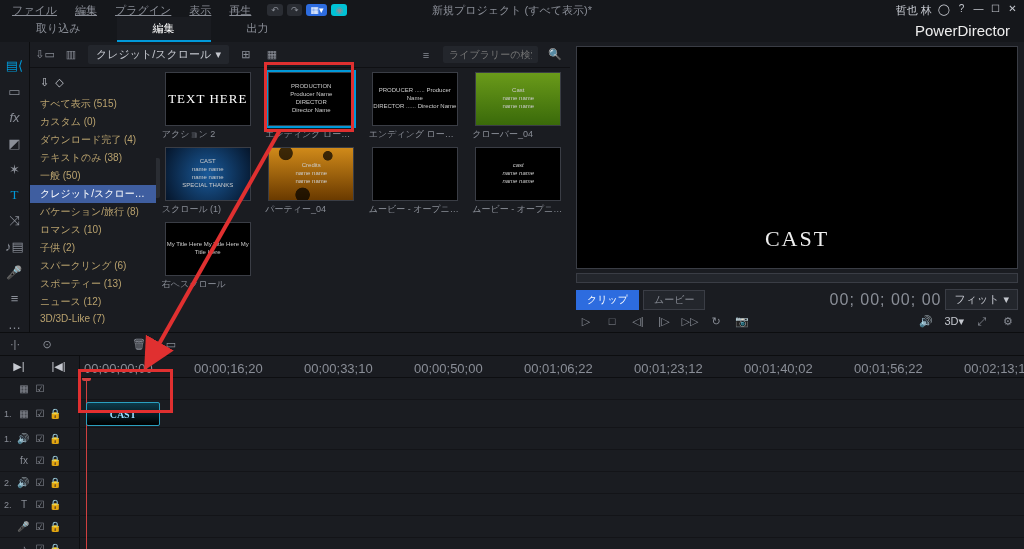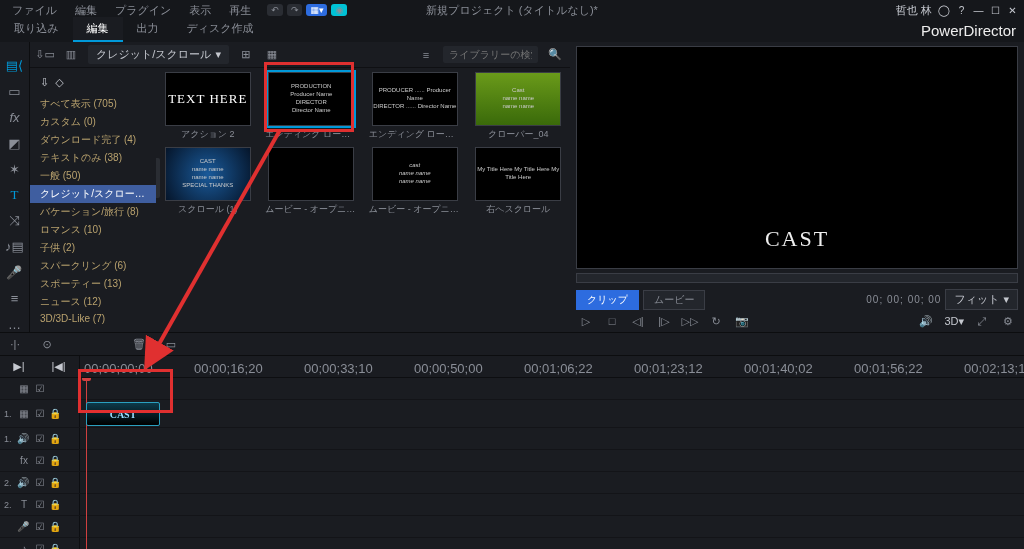--- a/index.html
+++ b/index.html
@@ -12,33 +12,33 @@
     --accent:#2d6cdf;
     --accent2:#0099d9;
     --border:#3a3d45;
     --hilite:#3f5ea0;
     --red:#e03030;
   }
   *{box-sizing:border-box;font-family:"Meiryo","Segoe UI",sans-serif;font-size:11px;color:var(--txt);}
   html,body{margin:0;padding:0;background:var(--bg);width:1024px;height:549px;overflow:hidden;position:relative;}
   
   .menubar{height:20px;background:var(--bg2);display:flex;align-items:center;padding:0 4px;gap:2px;position:relative;}
-  .menubar .mitem{padding:2px 8px;color:var(--txt-dim);}
-  .menubar .right{position:absolute;right:6px;display:flex;align-items:center;gap:6px;color:var(--txt-dim);}
+  .menubar .mitem{padding:2px 8px;color:var(--txt-dim);text-decoration:underline;}
+  .menubar .right{position:absolute;right:6px;display:flex;gap:6px;color:var(--txt-dim);}
   .winbtn{width:11px;height:11px;display:inline-flex;align-items:center;justify-content:center;font-size:10px;}
   .title-center{position:absolute;left:50%;transform:translateX(-50%);color:var(--txt-dim);}
   .accel{display:flex;gap:4px;margin-left:6px;align-items:center;}
   .accel .chip{padding:1px 4px;border-radius:3px;background:var(--panel2);font-size:9px;color:var(--txt-dim);}
   .accel .chip.on{background:var(--accent);color:#fff;}
   .accel .chip.q{background:#00c2d6;}
   
   .wstabs{height:22px;background:var(--bg2);display:flex;align-items:end;position:relative;}
-  .wstabs .tab{padding:4px 14px;color:var(--txt-dim);border-bottom:2px solid transparent;}
+  .wstabs .tab{padding:4px 36px;color:var(--txt-dim);border-bottom:2px solid transparent;}
   .wstabs .tab.active{color:#fff;border-bottom:2px solid var(--accent2);background:var(--bg);}
-  .brand{position:absolute;right:8px;top:2px;font-size:15px;color:#eee;}
+  .brand{position:absolute;right:14px;top:2px;font-size:15px;color:#eee;}
   
   .main{display:flex;height:290px;}
   .leftbar{width:30px;background:var(--bg);border-right:1px solid #0008;display:flex;flex-direction:column;align-items:center;padding-top:16px;gap:10px;}
   .leftbar .tool{width:18px;height:16px;display:flex;align-items:center;justify-content:center;color:var(--txt-dim);font-size:13px;}
   .leftbar .tool.active{color:var(--accent2);}
   .library{flex:0 0 540px;display:flex;flex-direction:column;background:var(--bg);}
   .libtop{height:26px;display:flex;align-items:center;padding:0 6px;gap:8px;border-bottom:1px solid #0006;}
   .libtop .ic{width:18px;height:16px;display:flex;align-items:center;justify-content:center;color:var(--txt-dim);}
   .libtop .dd{display:flex;align-items:center;gap:4px;padding:2px 8px;background:var(--panel);border-radius:2px;color:var(--txt-dim);}
   .libtop input{background:var(--panel);border:none;outline:none;padding:3px 6px;border-radius:2px;color:var(--txt);font-size:10px;width:95px;}
@@ -46,31 +46,31 @@
   .catlist{width:126px;overflow:hidden;padding:4px 0;}
   .catlist .toolrow{display:flex;gap:6px;padding:4px 10px 6px;color:var(--txt-dim);}
   .catlist .cat{padding:2px 8px 2px 10px;color:#b9a26e;font-size:10px;white-space:nowrap;overflow:hidden;text-overflow:ellipsis;}
   .catlist .cat.sel{background:var(--hilite);color:#fff;}
   .thumbs{flex:1;padding:4px 2px;position:relative;overflow:hidden;}
   .thumbs .handle{position:absolute;left:-6px;top:90px;width:10px;height:40px;background:var(--panel2);border-radius:2px;display:flex;align-items:center;justify-content:center;color:var(--txt-dim);font-size:9px;}
   .grid{display:grid;grid-template-columns:repeat(4,1fr);gap:6px 4px;}
   .titem{display:flex;flex-direction:column;align-items:center;gap:2px;}
   .thumb{width:86px;height:54px;background:#000;border:1px solid var(--border);display:flex;align-items:center;justify-content:center;text-align:center;overflow:hidden;}
   .thumb.sel{outline:2px solid var(--accent2);}
-  .titem .lbl{font-size:9px;color:var(--txt-dim);width:92px;text-align:center;white-space:nowrap;overflow:hidden;text-overflow:ellipsis;}
+  .titem .lbl{font-size:9px;color:var(--txt-dim);width:92px;text-align:left;white-space:nowrap;overflow:hidden;text-overflow:ellipsis;}
   .thumb .big{font-family:serif;font-size:13px;color:#fff;letter-spacing:1px;}
   .thumb .tiny{font-size:6px;color:#ccc;line-height:1.3;}
   .preview{flex:1;display:flex;flex-direction:column;background:var(--bg);padding:4px 6px 0 6px;}
   .viewer{flex:1;background:#000;border:1px solid var(--border);display:flex;align-items:flex-end;justify-content:center;padding-bottom:16px;}
   .viewer .cast{font-family:"Times New Roman",serif;font-size:22px;color:#eee;letter-spacing:2px;}
   .scrub{height:10px;background:var(--panel);border:1px solid var(--border);margin:4px 0;}
   .pctrl{display:flex;align-items:center;gap:4px;padding:2px 0 4px;}
   .pctrl .tabbtn{padding:2px 10px;background:var(--panel);border:1px solid var(--border);font-size:10px;color:var(--txt-dim);}
   .pctrl .tabbtn.active{background:var(--accent);color:#fff;border-color:var(--accent);}
-  .pctrl .tc{font-size:10px;color:var(--txt-dim);letter-spacing:1px;}
+  .pctrl .tc{font-size:16px;color:var(--txt-dim);letter-spacing:1px;}
   .pctrl .dd2{padding:2px 8px;background:var(--panel);border:1px solid var(--border);font-size:9px;color:var(--txt-dim);display:flex;align-items:center;gap:4px;}
   .transport{display:flex;align-items:center;gap:10px;padding:0 2px 4px;}
   .transport .pb{width:16px;height:14px;display:flex;align-items:center;justify-content:center;color:var(--txt-dim);font-size:11px;}
   
   .clipbar{height:24px;background:var(--bg);border-top:1px solid #0008;border-bottom:1px solid #0008;display:flex;align-items:center;padding:0 6px;gap:14px;}
   .clipbar .ci{width:18px;height:16px;color:var(--txt-dim);display:flex;align-items:center;justify-content:center;}
   
   .timeline{height:193px;background:var(--bg);display:flex;flex-direction:column;}
   .truler{height:22px;display:flex;border-bottom:1px solid #0007;}
   .trhead{width:80px;border-right:1px solid #0007;display:flex;align-items:center;justify-content:space-around;color:var(--txt-dim);}
@@ -99,36 +99,35 @@
   <span class="mitem">編集</span>
   <span class="mitem">プラグイン</span>
   <span class="mitem">表示</span>
   <span class="mitem">再生</span>
   <span class="accel">
     <span class="chip">↶</span>
     <span class="chip">↷</span>
     <span class="chip on">▦▾</span>
     <span class="chip q">◉</span>
   </span>
-  <span class="title-center">新規プロジェクト (タイトルなし)*</span>
+  <span class="title-center">新規プロジェクト (すべて表示)*</span>
   <span class="right">
     <span>哲也 林</span>
     <span>◯</span>
     <span class="winbtn">?</span>
     <span class="winbtn">—</span>
     <span class="winbtn">☐</span>
     <span class="winbtn">✕</span>
   </span>
 </div>
 
 <div class="wstabs">
   <div class="tab">取り込み</div>
   <div class="tab active">編集</div>
   <div class="tab">出力</div>
-  <div class="tab">ディスク作成</div>
   <div class="brand">PowerDirector</div>
 </div>
 
 <div class="main">
 
   <div class="leftbar">
     <div class="tool active">▤⟨</div>
     <div class="tool">▭</div>
     <div class="tool" style="font-style:italic;">fx</div>
     <div class="tool">◩</div>
@@ -156,21 +155,21 @@
       <input placeholder="ライブラリーの検索" style="">
       <span class="ic">🔍</span>
     </div>
     <div class="libbody">
       <div class="catlist">
         <div class="toolrow">
             <span>⇩</span>
             <span>◇</span>
           </div>
         <div id="cats">
-            <div class="cat">すべて表示 (705)</div>
+            <div class="cat">すべて表示 (515)</div>
             <div class="cat">カスタム (0)</div>
             <div class="cat">ダウンロード完了 (4)</div>
             <div class="cat">テキストのみ (38)</div>
             <div class="cat">一般 (50)</div>
             <div class="cat sel">クレジット/スクロール (15)</div>
             <div class="cat">バケーション/旅行 (8)</div>
             <div class="cat">ロマンス (10)</div>
             <div class="cat">子供 (2)</div>
             <div class="cat">スパークリング (6)</div>
             <div class="cat">スポーティー (13)</div>
@@ -205,20 +204,27 @@
               </div>
               <div class="lbl">クローバー_04</div>
             </div>
             <div class="titem">
               <div class="thumb" style="background: radial-gradient(circle, rgb(26, 90, 154), rgb(5, 21, 42));">
                 <div class="tiny">CAST<br>name  name<br>name  name<br>SPECIAL THANKS</div>
               </div>
               <div class="lbl">スクロール (1)</div>
             </div>
             <div class="titem">
+              <div class="thumb" style="background: linear-gradient(rgb(208, 138, 26), rgb(106, 58, 0)); position: relative;">
+                <div class="tiny">Credits<br>name name<br>name name</div>
+                <div style="position: absolute; inset: 0px; background: radial-gradient(circle at 20% 10%, rgb(0, 0, 0) 8%, transparent 9%), radial-gradient(circle at 70% 15%, rgb(0, 0, 0) 6%, transparent 7%), radial-gradient(circle at 40% 90%, rgb(0, 0, 0) 10%, transparent 11%); opacity: 0.7;"></div>
+              </div>
+              <div class="lbl">パーティー_04</div>
+            </div>
+            <div class="titem">
               <div class="thumb">
                 <div class="tiny"></div>
               </div>
               <div class="lbl">ムービー - オープニング...</div>
             </div>
             <div class="titem">
               <div class="thumb">
                 <div class="tiny" style="font-style: italic;">cast<br>name name<br>name name</div>
               </div>
               <div class="lbl">ムービー - オープニング...</div>

